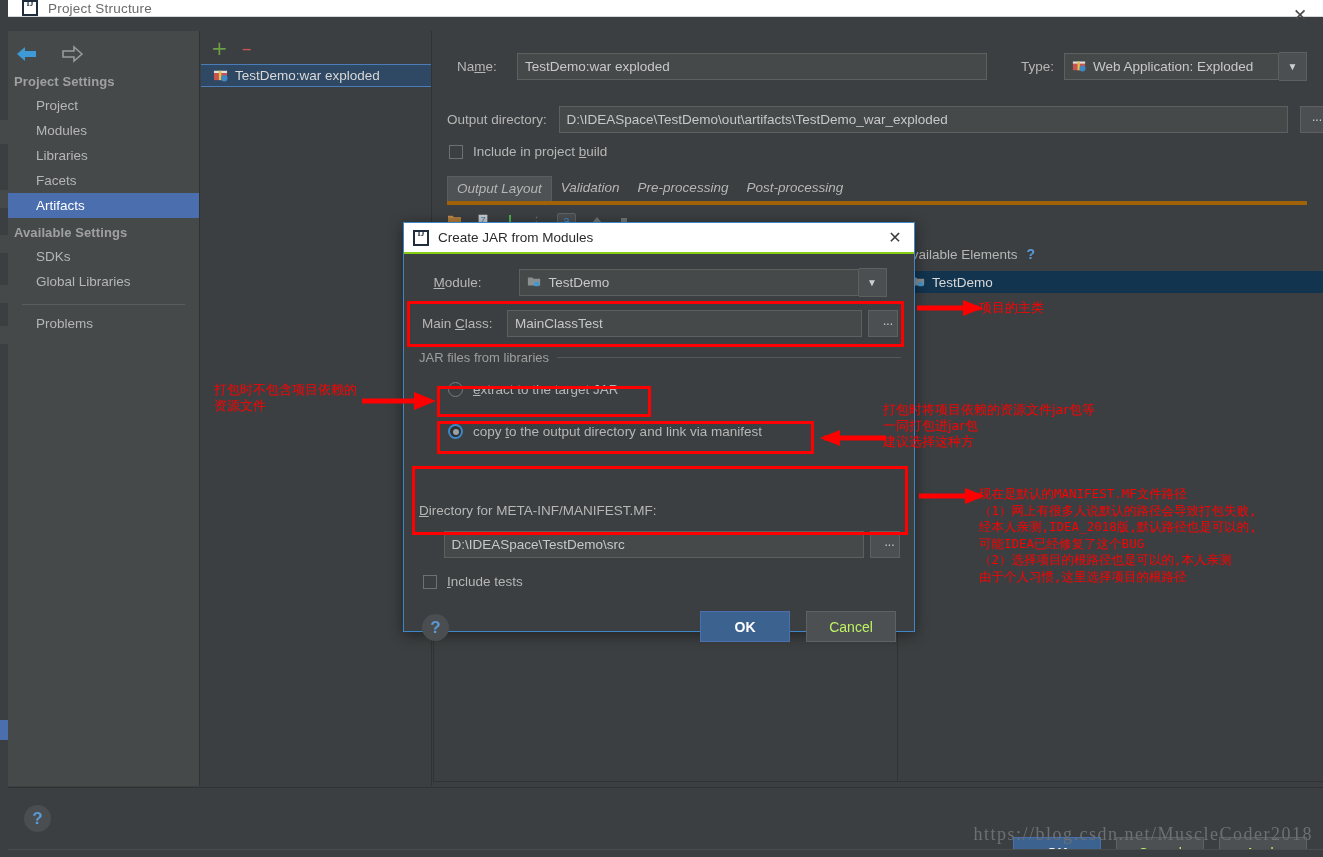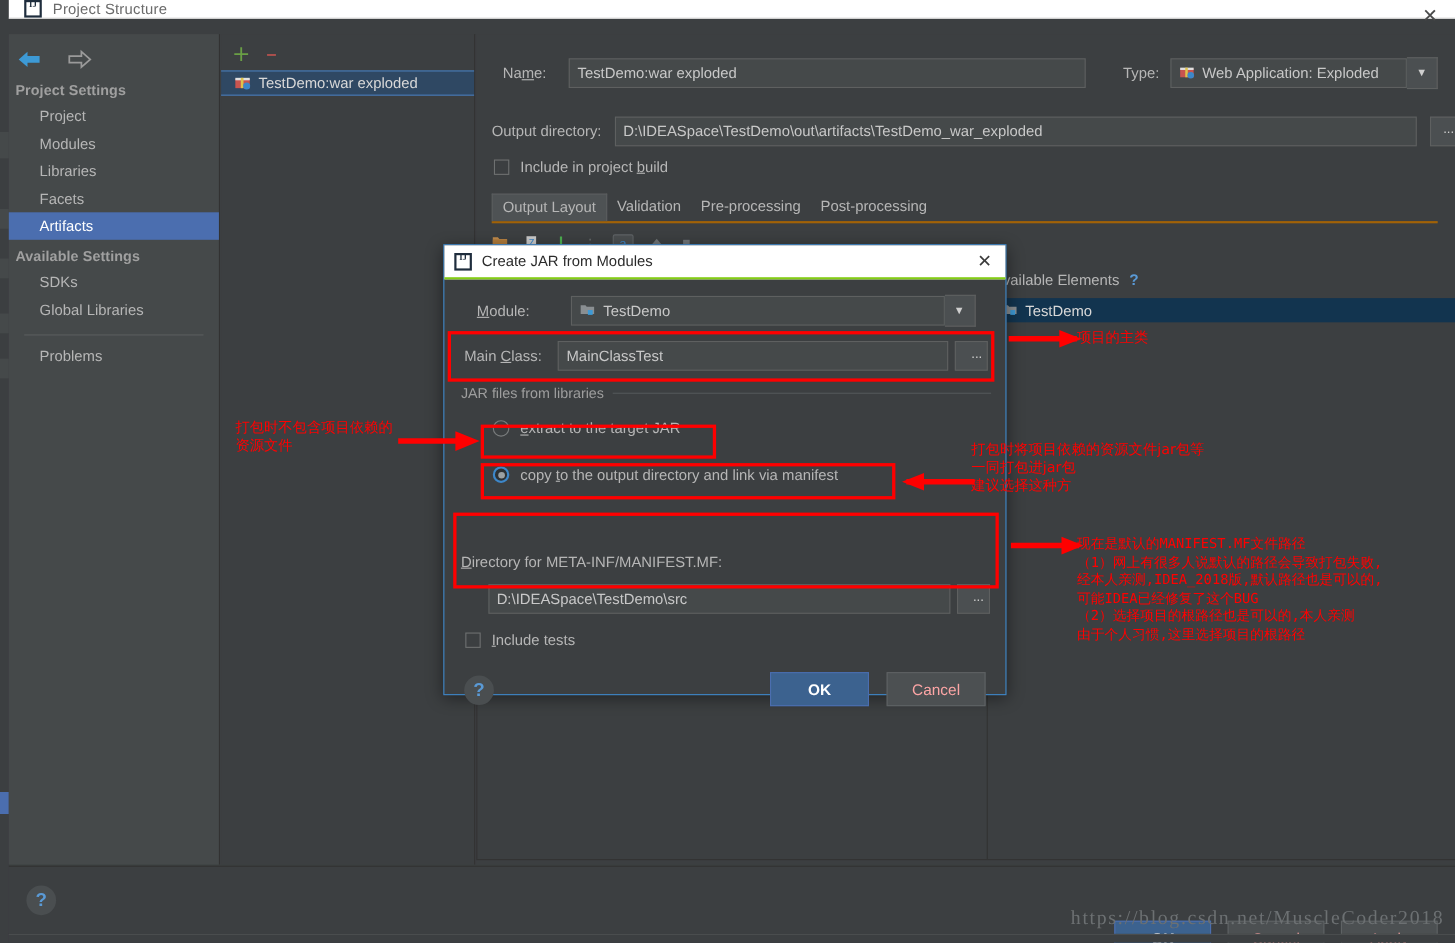--- a/index.html
+++ b/index.html
@@ -110,21 +110,21 @@
   }
   .ellipsis-btn {
     width: 30px; height: 27px; background: #4b4f51; border: 1px solid #5e6060;
     display: flex; align-items: center; justify-content: flex-end;
     padding-right: 4px; padding-bottom: 6px; color: #cfcfcf; font-size: 12px; cursor: pointer;
   }
   .chk {
     width: 14px; height: 14px; border: 1px solid #6e7171; background: #3c3f41;
     display: inline-block; cursor: pointer; flex: none;
   }
-  .tabs { display: flex; border-bottom: 2px solid #a16207; }
+  .tabs { display: flex; border-bottom: 4px solid #a16207; font-style: italic; }
   .tab {
     padding: 4px 9px 5px 9px; font-size: 13.5px; color: #b6b6b6; cursor: pointer;
   }
   .tab.active { background: #4e5254; border: 1px solid #5a5d5e; border-bottom: none; }
   .mini-toolbar { display: flex; align-items: center; gap: 14px; padding: 4px 0 0 6px; height: 24px; }
   .avail-head { color: #b6b6b6; font-size: 13.5px; }
   .q-blue { color: #5a9ad6; font-weight: bold; font-size: 14px; cursor: pointer; }
   .avail-row {
     height: 22px; background: #12344f; display: flex; align-items: center; gap: 7px;
     padding-left: 8px; color: #d8d8d8; font-size: 13.5px; cursor: pointer;
@@ -142,21 +142,21 @@
   }
   .help-circle {
     position: absolute; left: 16px; top: 17px; width: 27px; height: 27px;
     border-radius: 50%; background: #4a4e50; color: #5a9ad6;
     font-size: 17px; font-weight: bold; display: flex;
     align-items: center; justify-content: center; cursor: pointer;
   }
   .btn {
     height: 31px; min-width: 88px; display: inline-flex; align-items: center;
     justify-content: center; font-size: 14px; cursor: pointer;
-    background: #4c5052; border: 1px solid #5e6264; color: #fca5a5;
+    background: #4c5052; border: 1px solid #5e6264; color: #bef264;
   }
   .btn.primary { background: #3c628f; border-color: #4b6eaf; color: #ffffff; font-weight: bold; }
   .footer-btns { position: absolute; right: 16px; top: 49px; display: flex; gap: 15px; }
 
   
   .modal {
     position: absolute; left: 403px; top: 222px; width: 512px; height: 410px;
     background: #3c3f41; border: 1px solid #3d87c9; z-index: 40;
     box-shadow: 0 3px 14px rgba(0,0,0,.45);
   }

